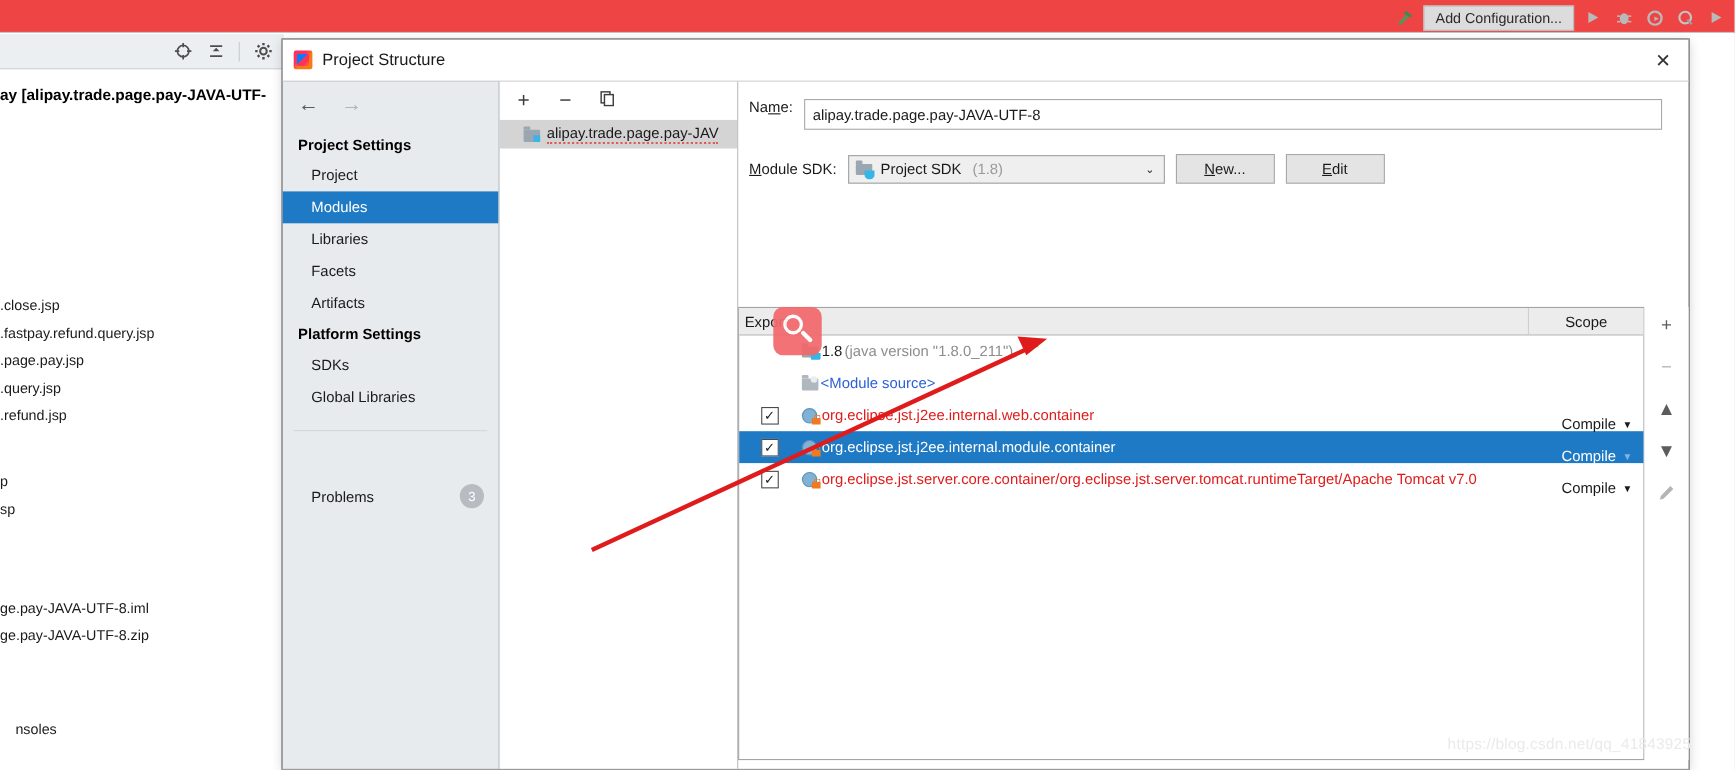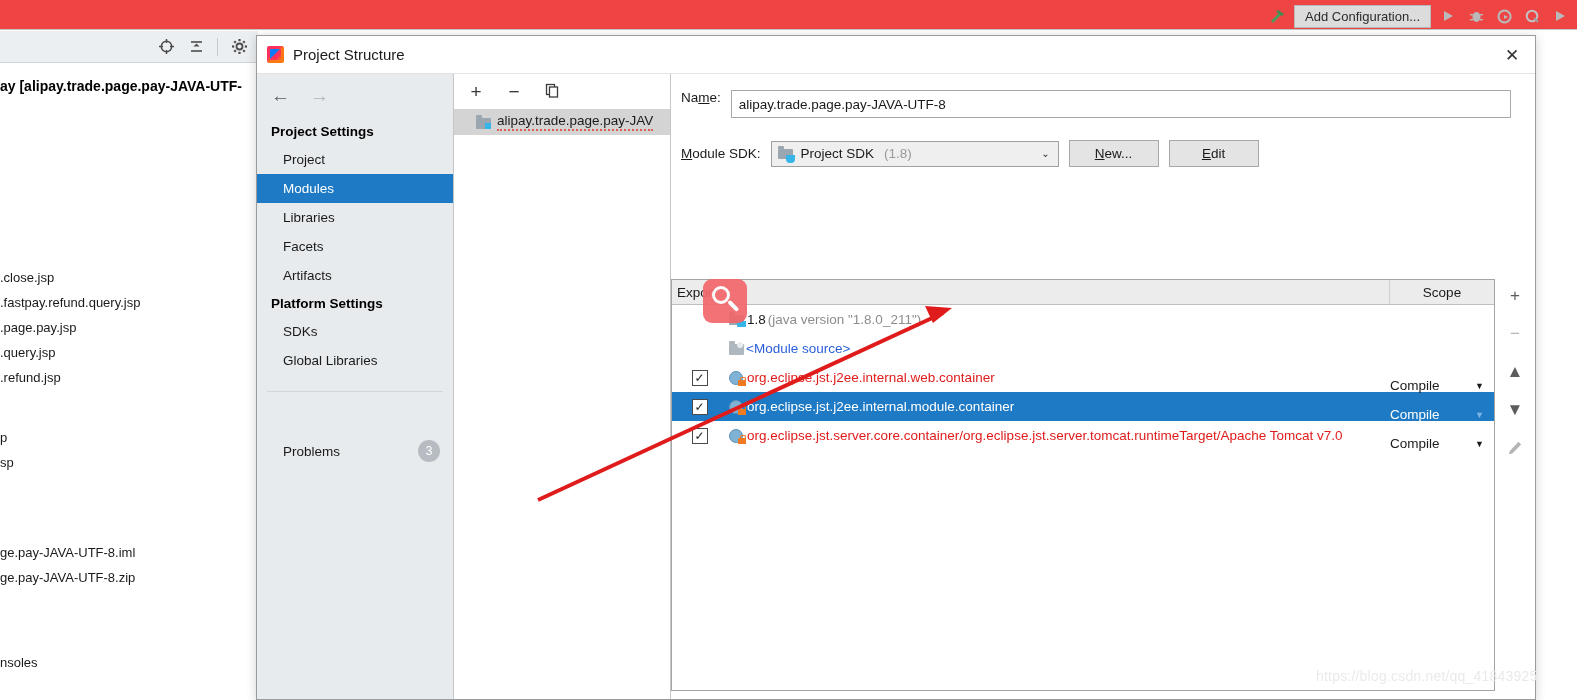--- a/index.html
+++ b/index.html
@@ -49,21 +49,21 @@
     position: absolute; left: 0; top: 78px; width: 258px;
     font-weight: bold; font-size: 14px; color: #000;
     white-space: nowrap; overflow: hidden;
   }
   .proj-files {
     position: absolute; left: 0; top: 265px; width: 258px;
   }
   .proj-file { height: 25px; line-height: 25px; font-size: 13px; color: #1a1a1a; white-space: nowrap; }
   .proj-files2 { position: absolute; left: 0; top: 425px; width: 258px; }
   .proj-files3 { position: absolute; left: 0; top: 540px; width: 258px; }
-  .proj-files4 { position: absolute; left: 0; top: 650px; width: 258px; }
+  .proj-files4 { position: absolute; left: 0; top: 650px; width: 258px; padding-left: 14px; }
 
   
   .dialog {
     position: absolute; left: 256px; top: 35px; width: 1280px; height: 665px;
     background: #404040;
     border: 1px solid #9b9b9b;
     box-shadow: 0 2px 10px rgba(0,0,0,0.18);
   }
   .dlg-titlebar {
     position: relative; height: 38px; background: #ffffff;
@@ -186,21 +186,21 @@
   .dep-head .c-scope { width: 104px; font-size:13.5px; display:flex; align-items:center; justify-content:center;}
   .dep-rows { flex:1; }
   .dep-row { height: 29px; display:flex; align-items:center; font-size:13.5px; }
   .dep-row.sel { background:#1e7ac4; color:#ffffff; }
   .cell-exp { width: 55px; display:flex; align-items:center; justify-content:center; flex:none;}
   .cb {
     width:16px; height:16px; border:1px solid #4a4a4a; background:#fff;
     display:flex; align-items:center; justify-content:center; font-size:12px; color:#1f1f1f; line-height:1;
   }
   .cell-name { flex:1; display:flex; align-items:center; gap:2px; overflow:hidden; white-space:nowrap; padding-left:2px;}
-  .cell-scope { width:104px; flex:none; display:flex; align-items:center; justify-content:space-between; padding-right:10px; gap:6px;margin-top:16px;}
+  .cell-scope { width:104px; flex:none; display:flex; align-items:center; justify-content:flex-end; padding-right:10px; gap:6px;margin-top:16px;}
   .caret-sm { font-size:9px; }
   .txt-red { color:#e01b1b; }
   .txt-blue { color:#2b5fd9; }
   .txt-gray { color:#8d8d8d; }
   .lib-ico { width:16px; height:16px; position:relative; flex:none;}
   .lib-ico .globe {
     position:absolute; left:0; top:1px; width:14px; height:14px; border-radius:50%;
     background:#7fb2d4; border:1px solid #5d93b8;
   }
   .lib-ico .lock { position:absolute; right:-1px; bottom:-1px; width:8px; height:7px; background:#f07a22; border-radius:1px;}

